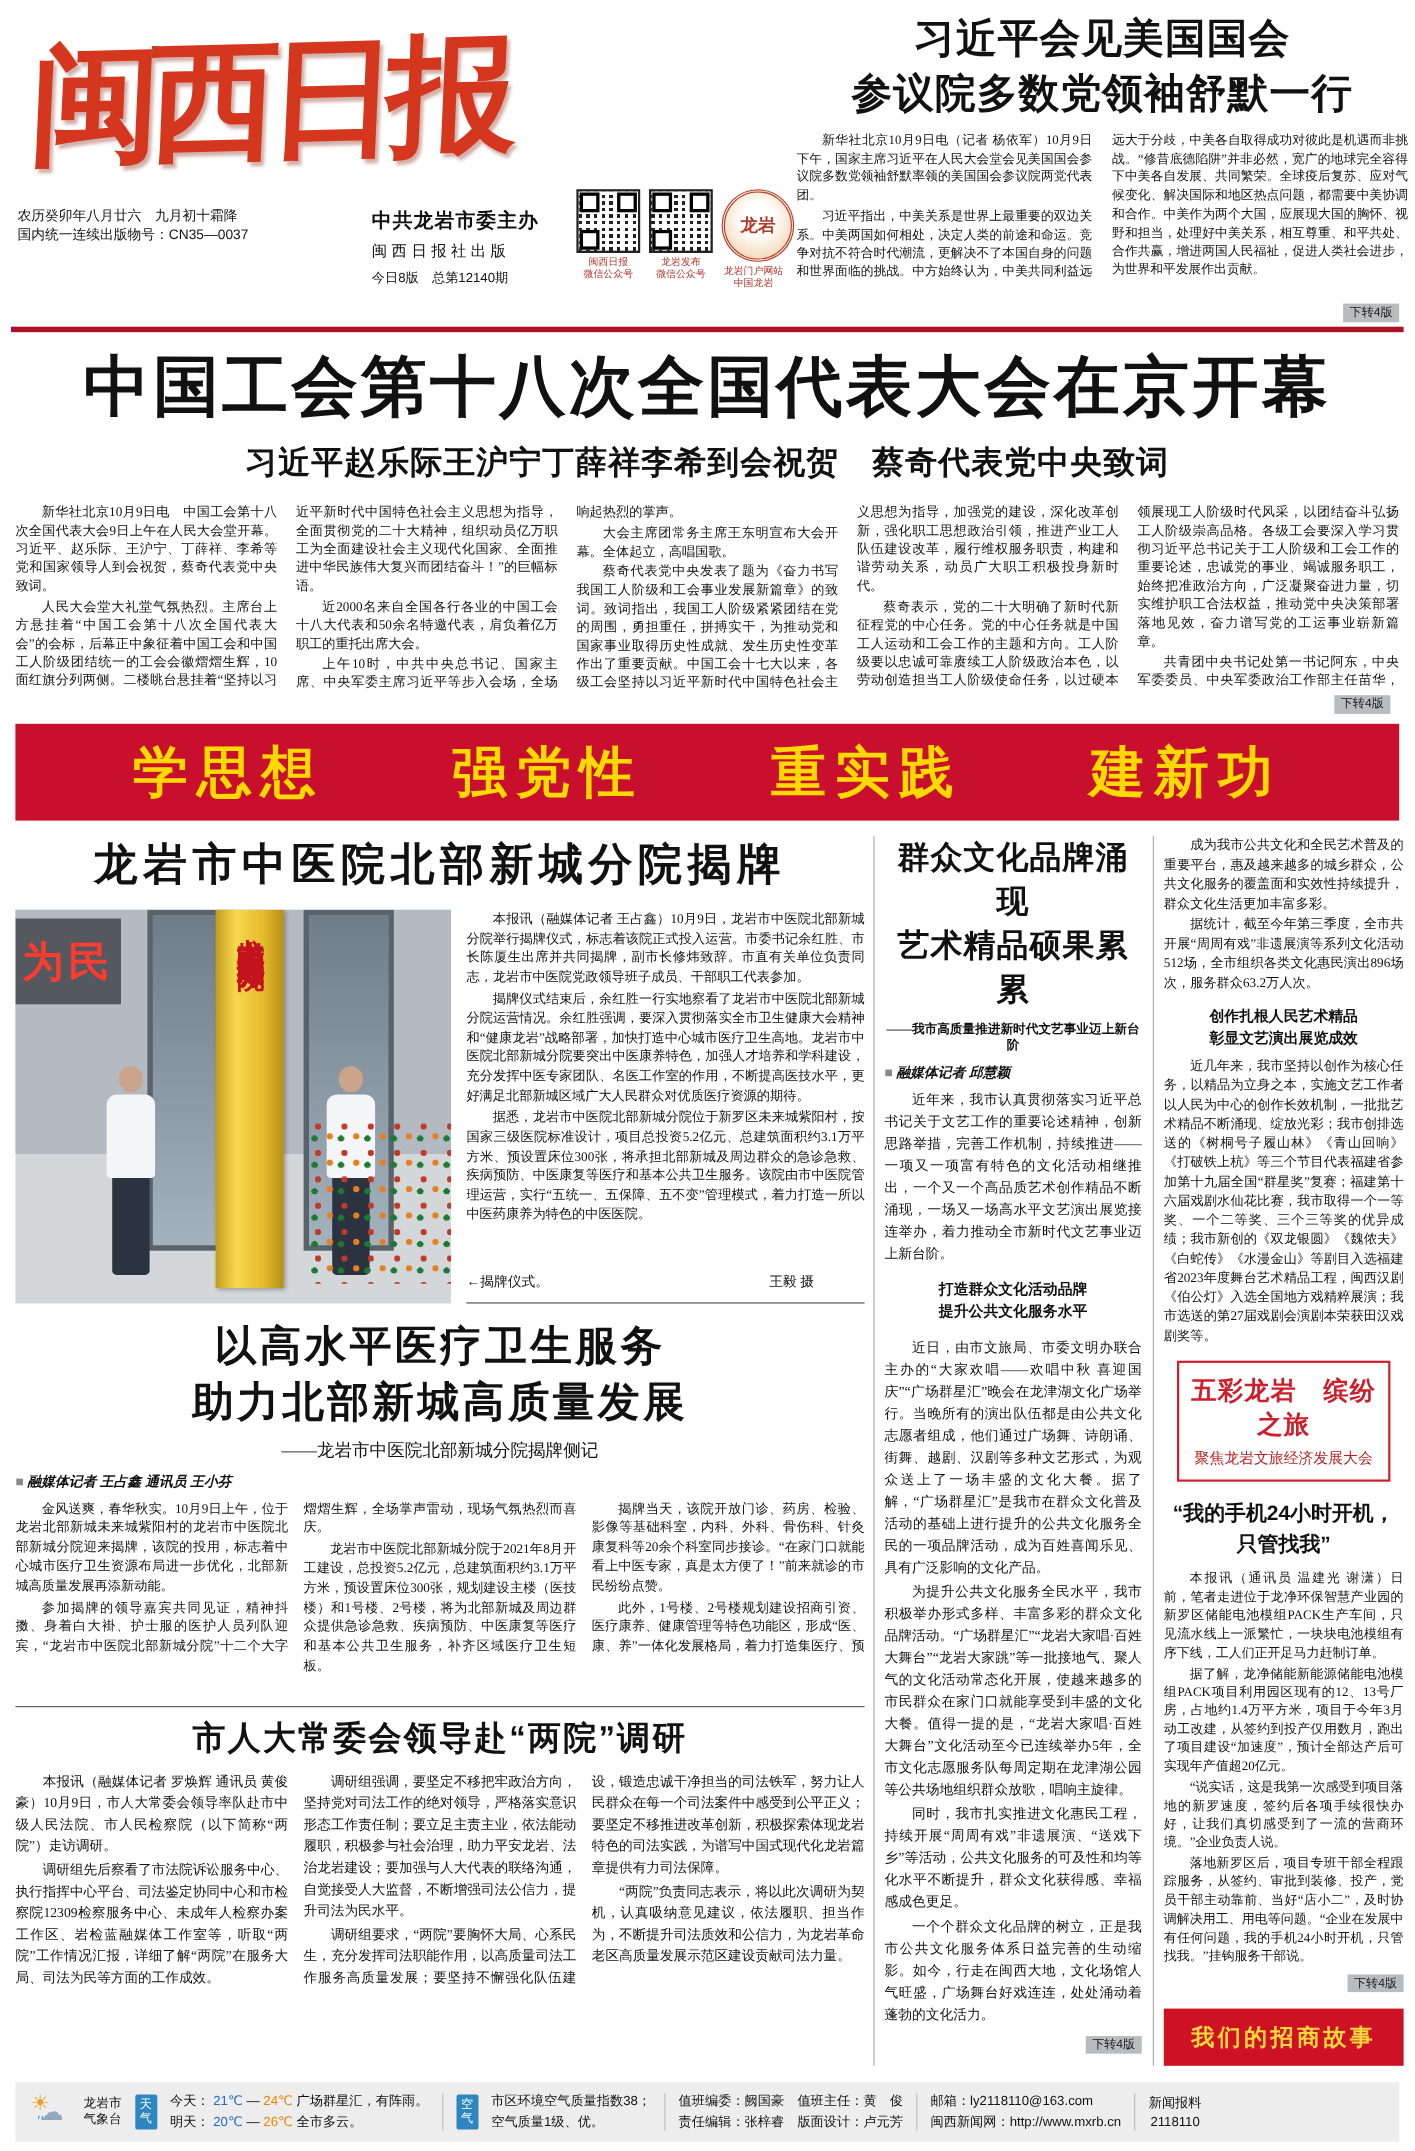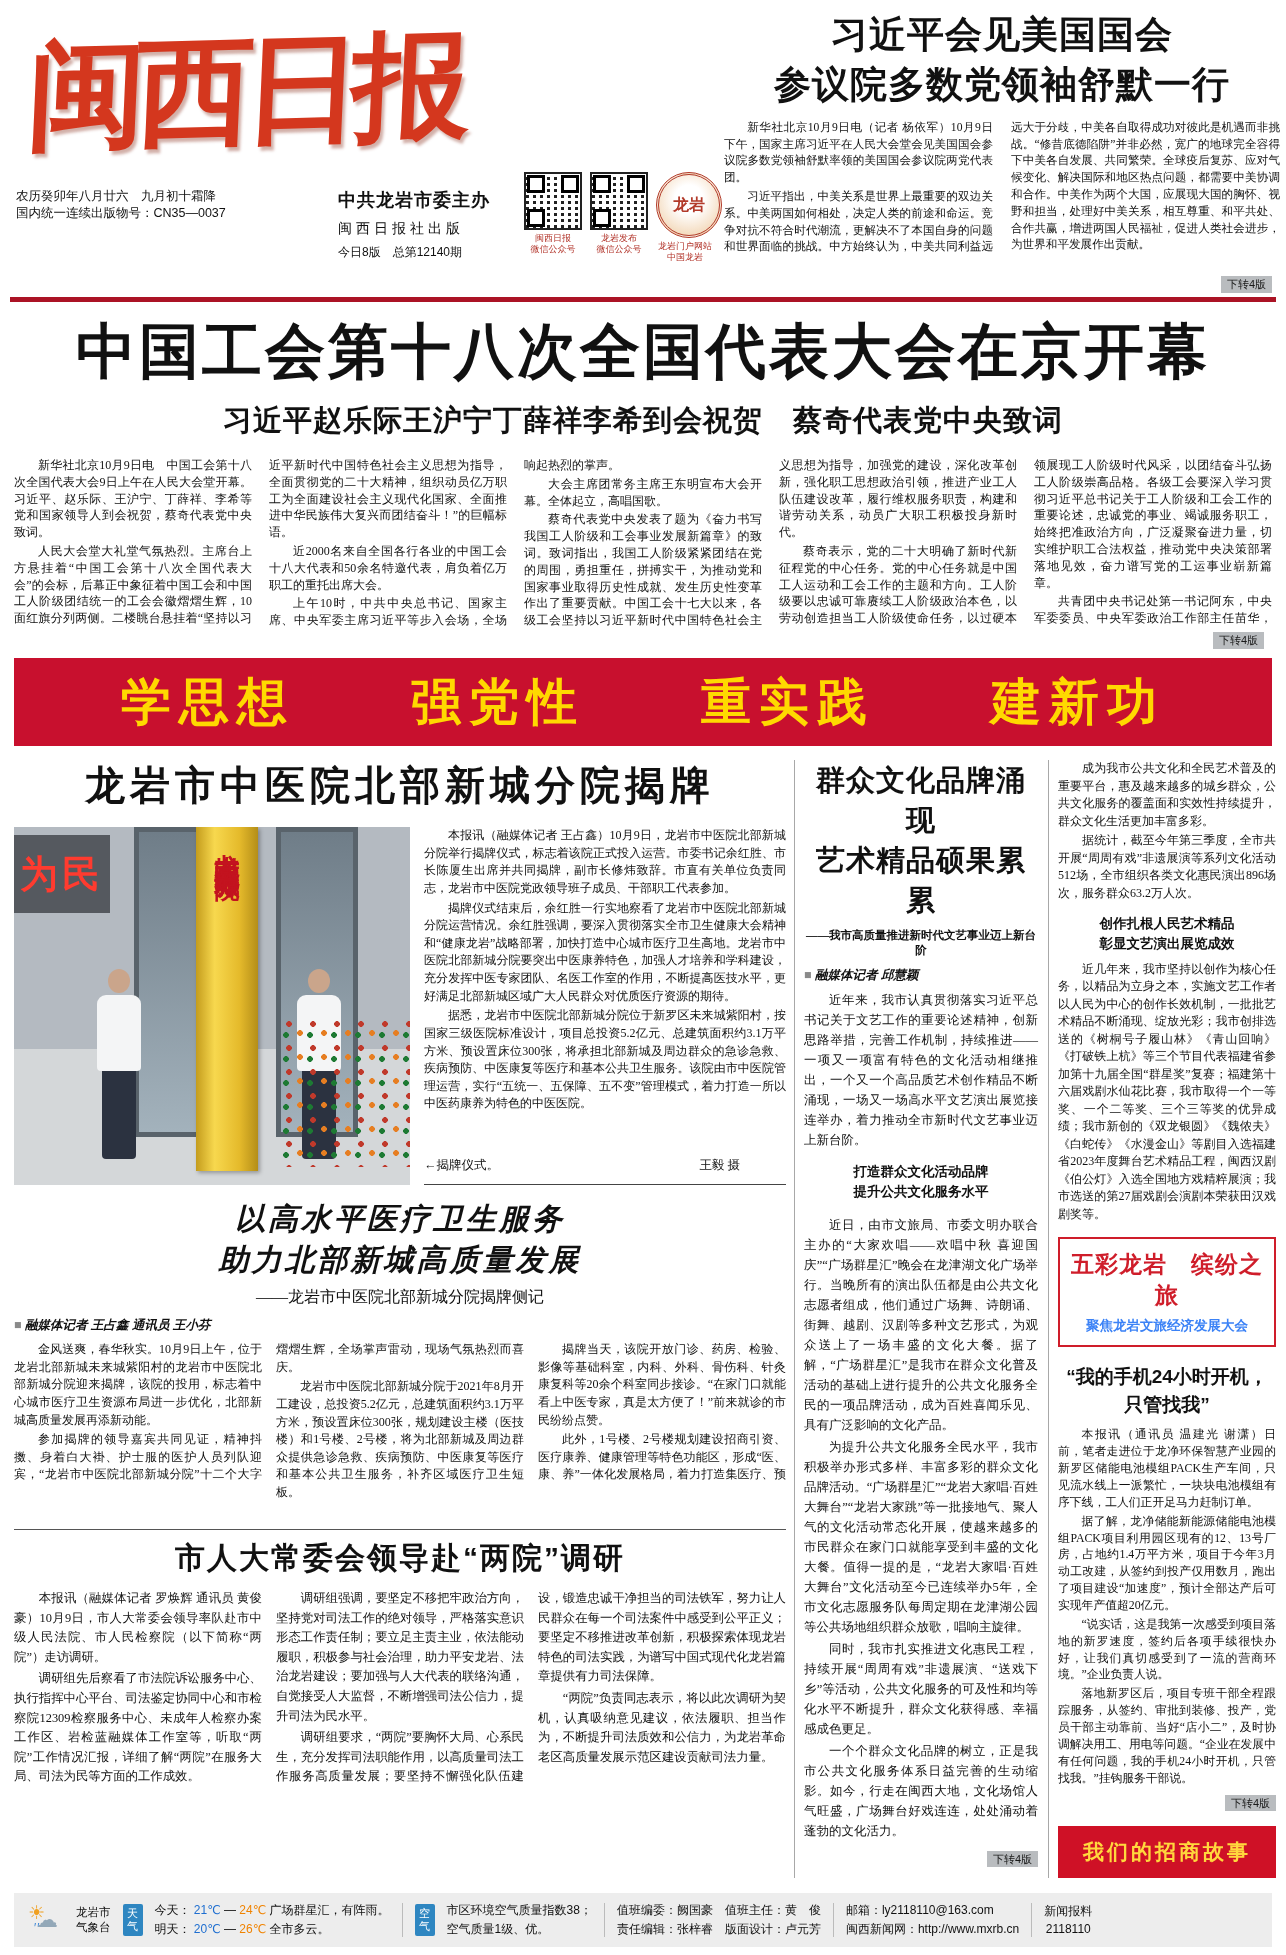--- a/index.html
+++ b/index.html
@@ -80,41 +80,41 @@
   .flowers{position:absolute;right:0;bottom:18px;width:128px;height:150px;
        background:radial-gradient(circle 5px at 7px 7px,#c0392b 55%,transparent 60%),
                   radial-gradient(circle 5px at 18px 16px,#e67e22 55%,transparent 60%),
                   radial-gradient(circle 5px at 4px 18px,#1d7a33 55%,transparent 60%);
        background-size:24px 24px;}
   .hosp-text{flex:1;display:flex;flex-direction:column;font-size:12px;line-height:1.47;}
   .caption-row{margin-top:auto;display:flex;font-size:12.5px;padding-top:10px;}
   .credit{margin-left:auto;margin-right:46px;}
   .cap-hr{border-bottom:1px solid #444;margin-top:10px;}
   .side-sec{margin-top:14px;text-align:center;}
-  .side-h{font-size:30px;font-weight:900;line-height:1.35;letter-spacing:3px;font-style:italic;}
+  .side-h{font-size:38px;font-weight:900;line-height:1.35;letter-spacing:3px;}
   .side-sub{font-size:16px;margin-top:7px;}
   .byline{font-size:12.5px;font-weight:bold;text-align:left;margin-top:9px;font-style:italic;}
   .byline b{color:#8a8a8a;}
   .side-body{margin-top:7px;columns:3;column-gap:14px;font-size:12px;line-height:1.47;height:178px;overflow:hidden;text-align:justify;}
   .hr2{border-top:1px solid #555;margin:10px 0 8px;}
   .renda-h{font-size:30px;font-weight:900;text-align:center;letter-spacing:2px;}
   .renda-body{margin-top:10px;columns:3;column-gap:14px;font-size:12.4px;line-height:1.58;height:238px;overflow:hidden;}
 
   .blockM{left:804px;top:760px;width:234px;display:flex;flex-direction:column;height:1118px;}
   .cul-h{font-size:29px;font-weight:900;line-height:1.38;letter-spacing:1px;text-align:center;}
   .cul-sub{font-size:11.5px;font-weight:bold;margin-top:8px;text-align:center;}
   .m-body{font-size:12.5px;line-height:1.6;margin-top:6px;}
   .subhead{font-size:13.5px;font-weight:bold;text-align:center;line-height:1.5;margin:10px 0 6px;}
   .chip-line{text-align:right;margin-top:6px;}
 
   .blockR{left:1058px;top:760px;width:218px;display:flex;flex-direction:column;height:1118px;}
   .r-body{font-size:12px;line-height:1.46;}
-  .wucai{border:2px solid #cf1d2a;text-align:center;padding:10px 4px;margin:12px 0 10px;}
+  .wucai{border:2px solid #cf1d2a;text-align:center;padding:10px 4px;margin:12px 12px 10px;}
   .wucai .l1{font-size:23px;font-weight:900;color:#cf1d2a;letter-spacing:1px;}
-  .wucai .l2{font-size:13.5px;font-weight:bold;color:#3b82f6;margin-top:6px;}
+  .wucai .l2{font-size:13.5px;font-weight:normal;color:#b91c1c;margin-top:6px;}
   .phone-h{font-size:19px;font-weight:900;text-align:center;line-height:1.45;margin:6px 0 8px;}
   .p-body{font-size:11.8px;line-height:1.43;}
   .zhaoshang{margin-top:auto;background:#cf1126;color:#ffd83d;text-align:center;
              font-size:21px;font-weight:900;letter-spacing:3px;padding:12px 0;}
 
   
   .footer{left:14px;top:1893px;width:1258px;height:54px;background:#ededed;display:flex;align-items:center;
           gap:12px;padding:0 14px;box-sizing:border-box;font-size:12px;}
   .fsep{width:1px;height:34px;background:#bbb;}
   .wicon{position:relative;width:36px;height:34px;flex:none;}

